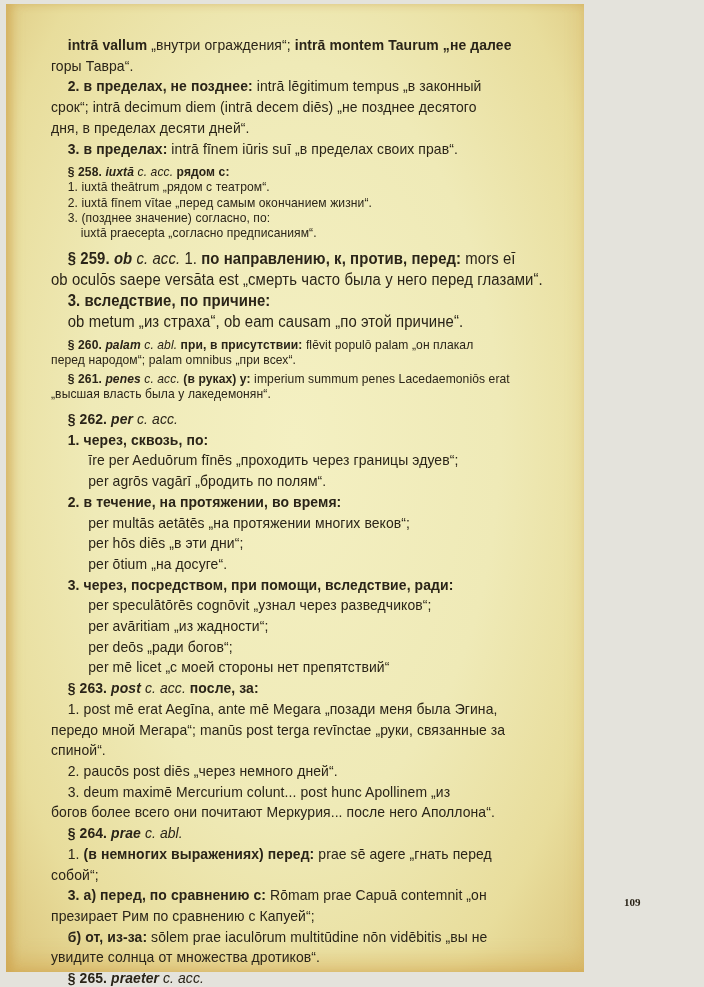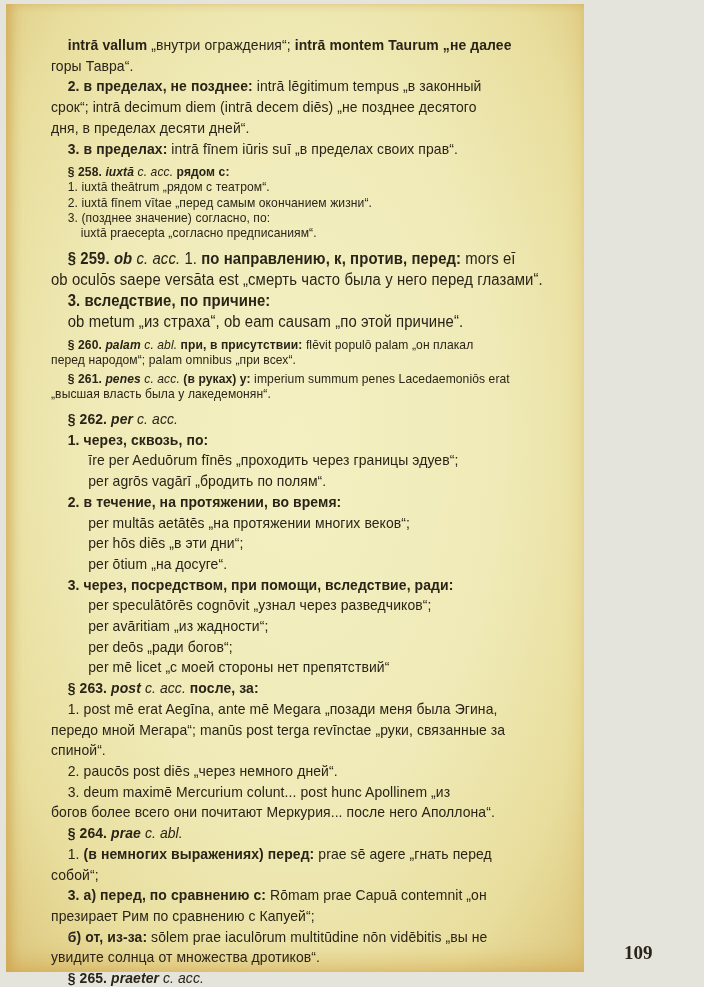--- a/index.html
+++ b/index.html
@@ -25,21 +25,21 @@
   .ln { white-space:nowrap; }
   .ind1 { padding-left:18px; }
   .ind2 { padding-left:40px; }
   .small { font-size:13px; line-height:15.2px; }
   .b { font-weight:bold; }
   .i { font-style:italic; font-weight:bold; }
   .sec { font-weight:bold; }
   .gap { height:8px; }
   .gap-s { height:5px; }
   .pageno {
-    position:absolute; left:618px; top:938px; font-size:19px; font-weight:bold;
+    position:absolute; left:618px; top:892px; font-size:11px; font-weight:bold;
     font-family:"Liberation Serif", serif; color:#2a2418;
   }
 </style>
 </head>
 <body>
 
 <div class="page">
   <div class="content">
 
     <div class="ln ind1">

